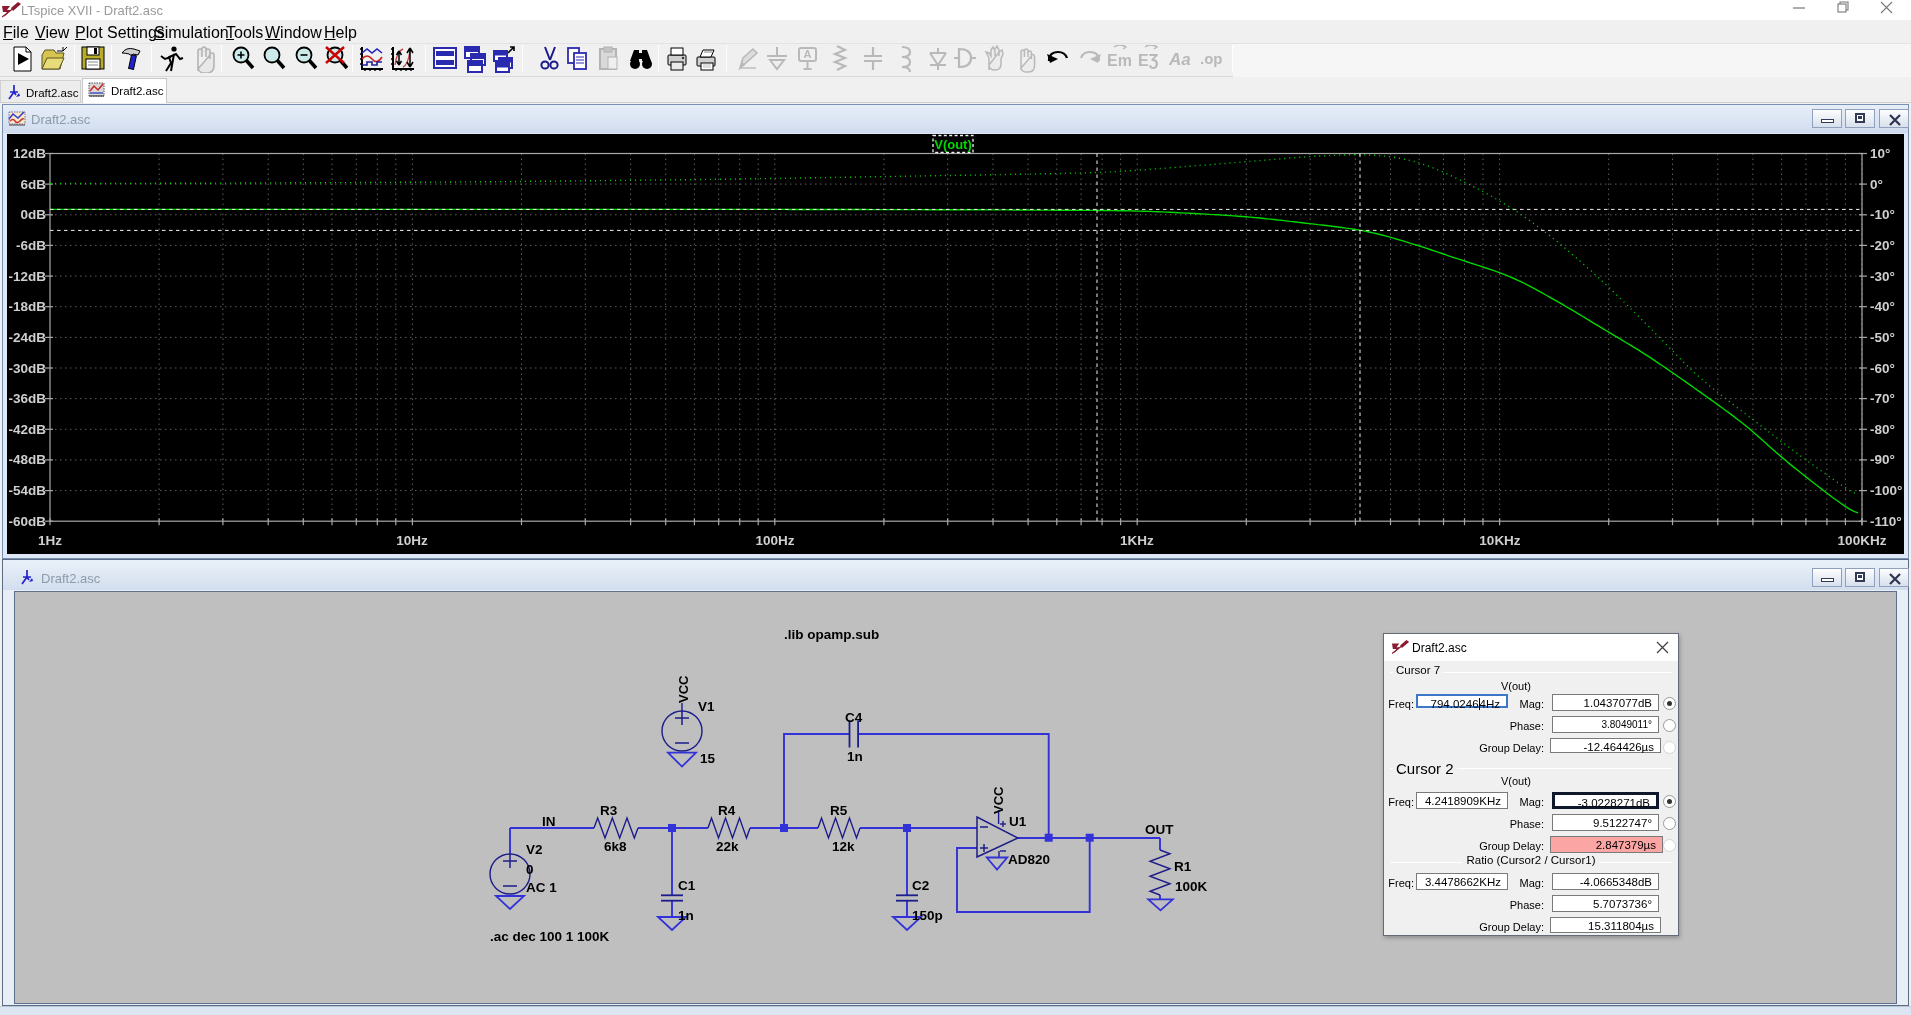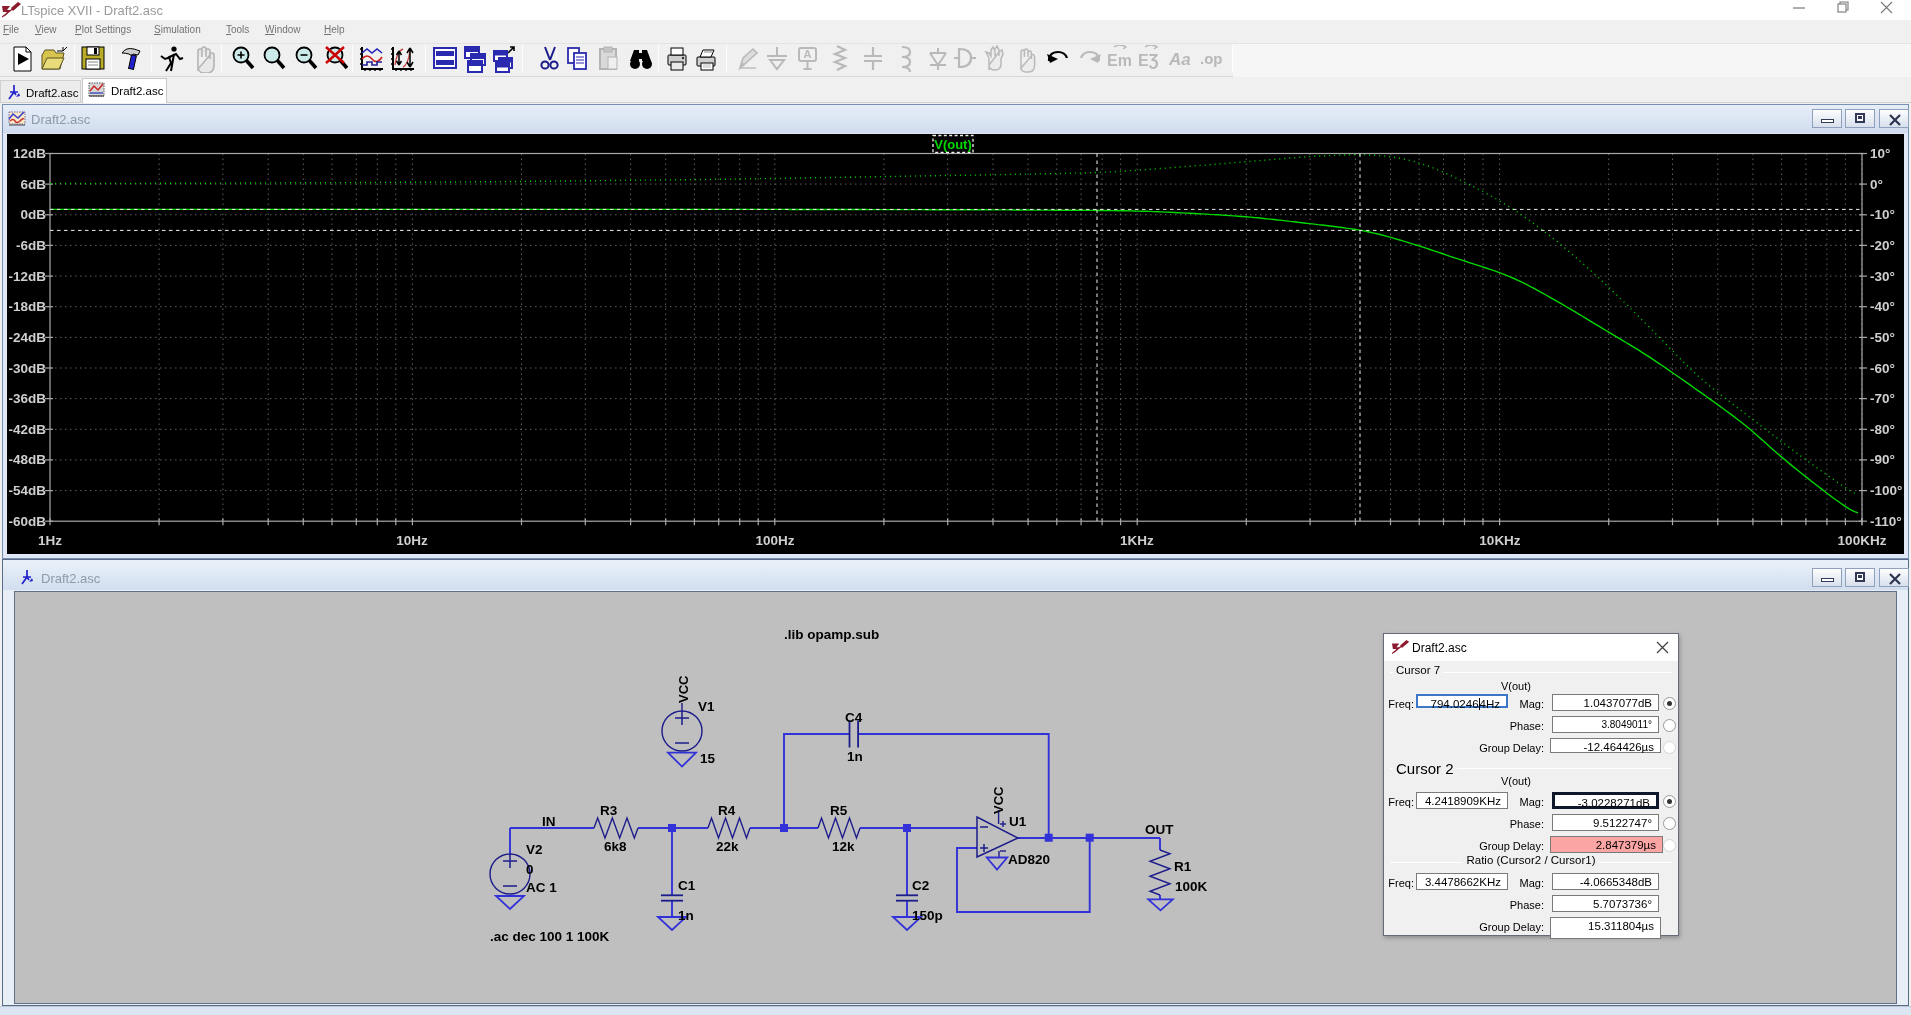--- a/index.html
+++ b/index.html
@@ -13,21 +13,21 @@
     </svg>
 <div class="abs" style="left:21px;top:3px;font-size:13px;color:#9a9a9a">LTspice XVII - Draft2.asc</div>
 <svg class="abs" style="left:1786px;top:0px" width="120" height="16" viewBox="0 0 120 16">
       <path d="M7 8h12" stroke="#777" stroke-width="1.2"></path>
       <rect x="52" y="4" width="8" height="8" fill="none" stroke="#777" stroke-width="1.1"></rect>
       <path d="M54 4v-2h8v8h-2" fill="none" stroke="#777" stroke-width="1.1"></path>
       <path d="M95 2l11 11M106 2L95 13" stroke="#777" stroke-width="1.1"></path>
     </svg>
 </div>
 
-<div class="abs" style="left:0;top:20px;width:1911px;height:23px;background:#f0f0f0;font-size:10px;color:#737373">
+<div class="abs" style="left:0;top:20px;width:1911px;height:23px;background:#f0f0f0;font-size:16px;color:#000000">
 <span class="abs" style="left:3px;top:4px"><u>F</u>ile</span>
 <span class="abs" style="left:35px;top:4px"><u>V</u>iew</span>
 <span class="abs" style="left:75px;top:4px"><u>P</u>lot Settings</span>
 <span class="abs" style="left:154px;top:4px"><u>S</u>imulation</span>
 <span class="abs" style="left:226px;top:4px"><u>T</u>ools</span>
 <span class="abs" style="left:265px;top:4px"><u>W</u>indow</span>
 <span class="abs" style="left:324px;top:4px"><u>H</u>elp</span>
 </div>
 
 <div class="abs" style="left:0;top:43px;width:1911px;height:34px;background:#f0f0f0;border-top:1px solid #e3e3e3;border-bottom:1px solid #d8d8d8">
@@ -616,15 +616,15 @@
     </div>
     <div style="position:absolute;right:134px;top:243px;font-size:11px;white-space:nowrap">Mag:</div>
     <div style="position:absolute;left:168px;top:239px;width:107px;height:17px;background:#fff;border:1px solid #7a7a7a;font-size:11.5px">
       <span style="position:absolute;right:6px;top:2px">-4.0665348dB</span>
     </div>
     <div style="position:absolute;right:134px;top:265px;font-size:11px;white-space:nowrap">Phase:</div>
     <div style="position:absolute;left:168px;top:261px;width:107px;height:17px;background:#fff;border:1px solid #7a7a7a;font-size:11.5px">
       <span style="position:absolute;right:6px;top:2px">5.7073736°</span>
     </div>
     <div style="position:absolute;right:134px;top:287px;font-size:11px;white-space:nowrap">Group Delay:</div>
-    <div style="position:absolute;left:166px;top:283px;width:111px;height:22px;background:#fff;border:1px solid #7a7a7a;font-size:11.5px">
+    <div style="position:absolute;left:166px;top:283px;width:111px;height:16px;background:#fff;border:1px solid #7a7a7a;font-size:11.5px">
       <span style="position:absolute;right:6px;top:2px">15.311804µs</span>
     </div>
   </div>
 </body></html>

